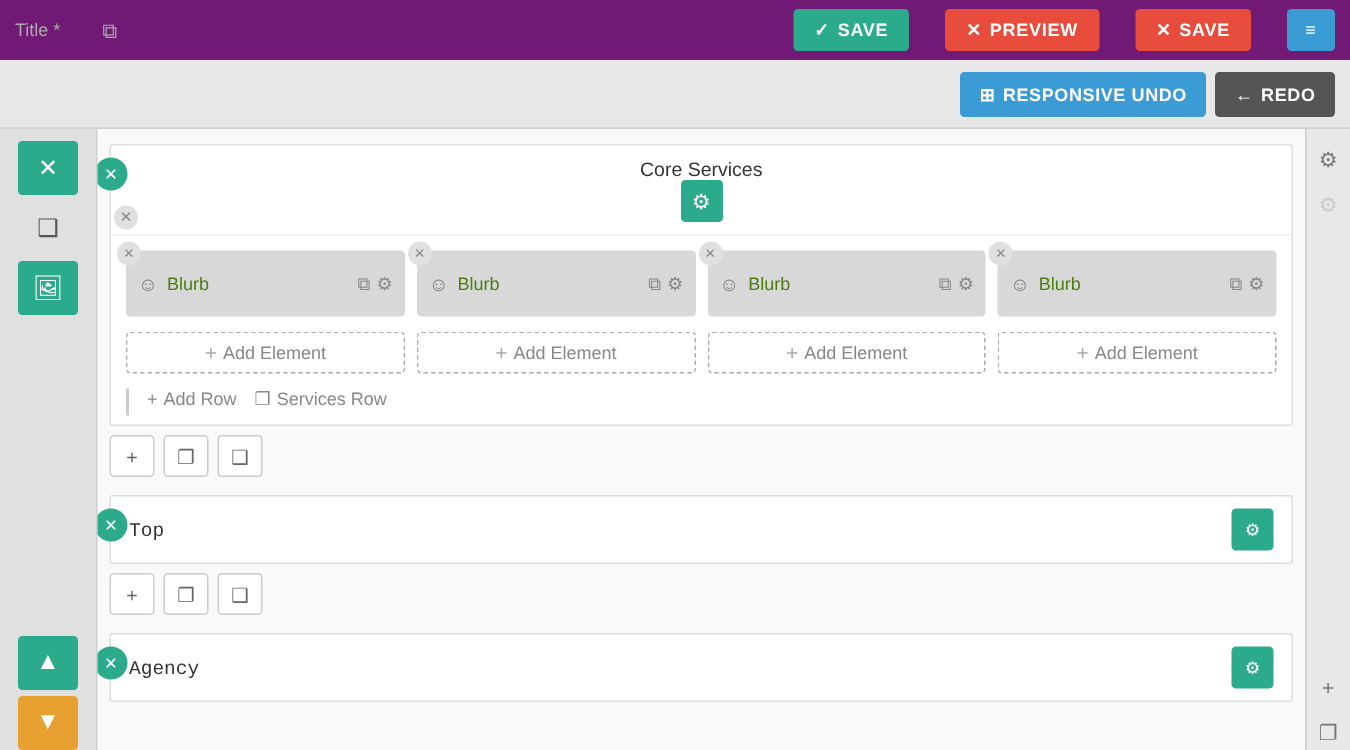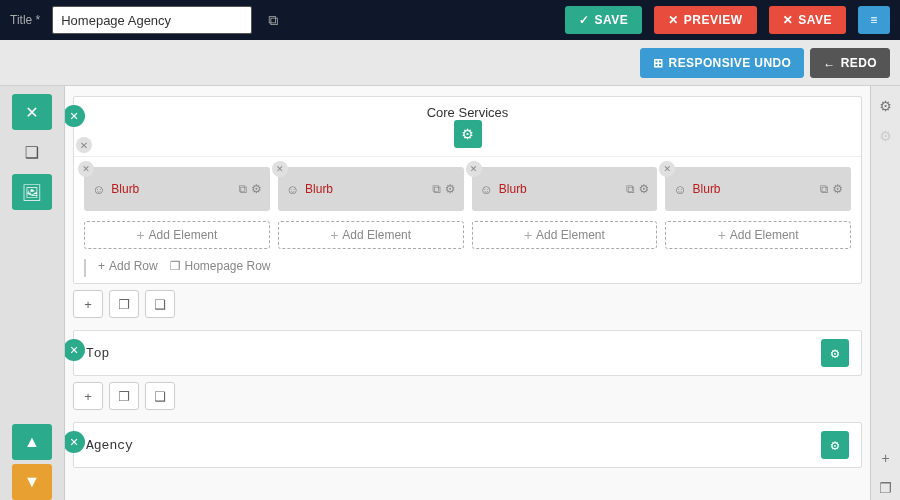--- a/index.html
+++ b/index.html
@@ -7,26 +7,26 @@
       font-family: -apple-system, BlinkMacSystemFont, 'Segoe UI', sans-serif;
       background: #f0f0f0;
       width: 900px;
       height: 500px;
       overflow: hidden;
       font-size: 13px;
     }
 
     
     .topbar {
-      background: #0f172a;
+      background: #701a75;
       height: 40px;
       display: flex;
       align-items: center;
       padding: 0 10px;
-      gap: 12px;
+      gap: 24px;
     }
     .topbar-title-label {
       color: #aaa;
       font-size: 12px;
       white-space: nowrap;
     }
     .topbar-title-input {
       background: #fff;
       border: 1px solid #555;
       height: 28px;
@@ -251,21 +251,21 @@
       cursor: pointer;
       position: absolute;
       top: -6px;
       left: -6px;
     }
     .blurb-icon {
       color: #777;
       font-size: 13px;
     }
     .blurb-label {
-      color: #b91c1c;
+      color: #4d7c0f;
       font-size: 12px;
       flex: 1;
     }
     .blurb-actions {
       display: flex;
       gap: 4px;
     }
     .blurb-action-icon {
       color: #888;
       font-size: 12px;
@@ -381,21 +381,20 @@
       position: absolute;
       left: -11px;
       top: 8px;
     }
   </style>
 </head>
 <body>
 
 <div class="topbar">
   <span class="topbar-title-label">Title *</span>
-  <input class="topbar-title-input" type="text" value="Homepage Agency" style="">
   <span class="topbar-copy-icon">⧉</span>
   <div class="spacer"></div>
   <button class="btn btn-save">
     <span>✓</span>
     <span>SAVE</span>
   </button>
   <button class="btn btn-preview">
     <span>✕</span>
     <span>PREVIEW</span>
   </button>
@@ -500,21 +499,21 @@
 
       <div style="position:relative;height:28px;">
         <div style="position:absolute;left:10px;top:4px;width:2px;height:18px;background:#ccc;"></div>
         <div class="section-footer">
           <button class="add-row-btn" style="margin-left:14px;">
             <span>+</span>
             <span>Add Row</span>
           </button>
           <button class="dup-row-btn">
             <span>❐</span>
-            <span>Homepage Row</span>
+            <span>Services Row</span>
           </button>
         </div>
       </div>
     </div>
 
     <div class="row-actions">
       <button class="row-action-btn">+</button>
       <button class="row-action-btn">❐</button>
       <button class="row-action-btn">❑</button>
     </div>

